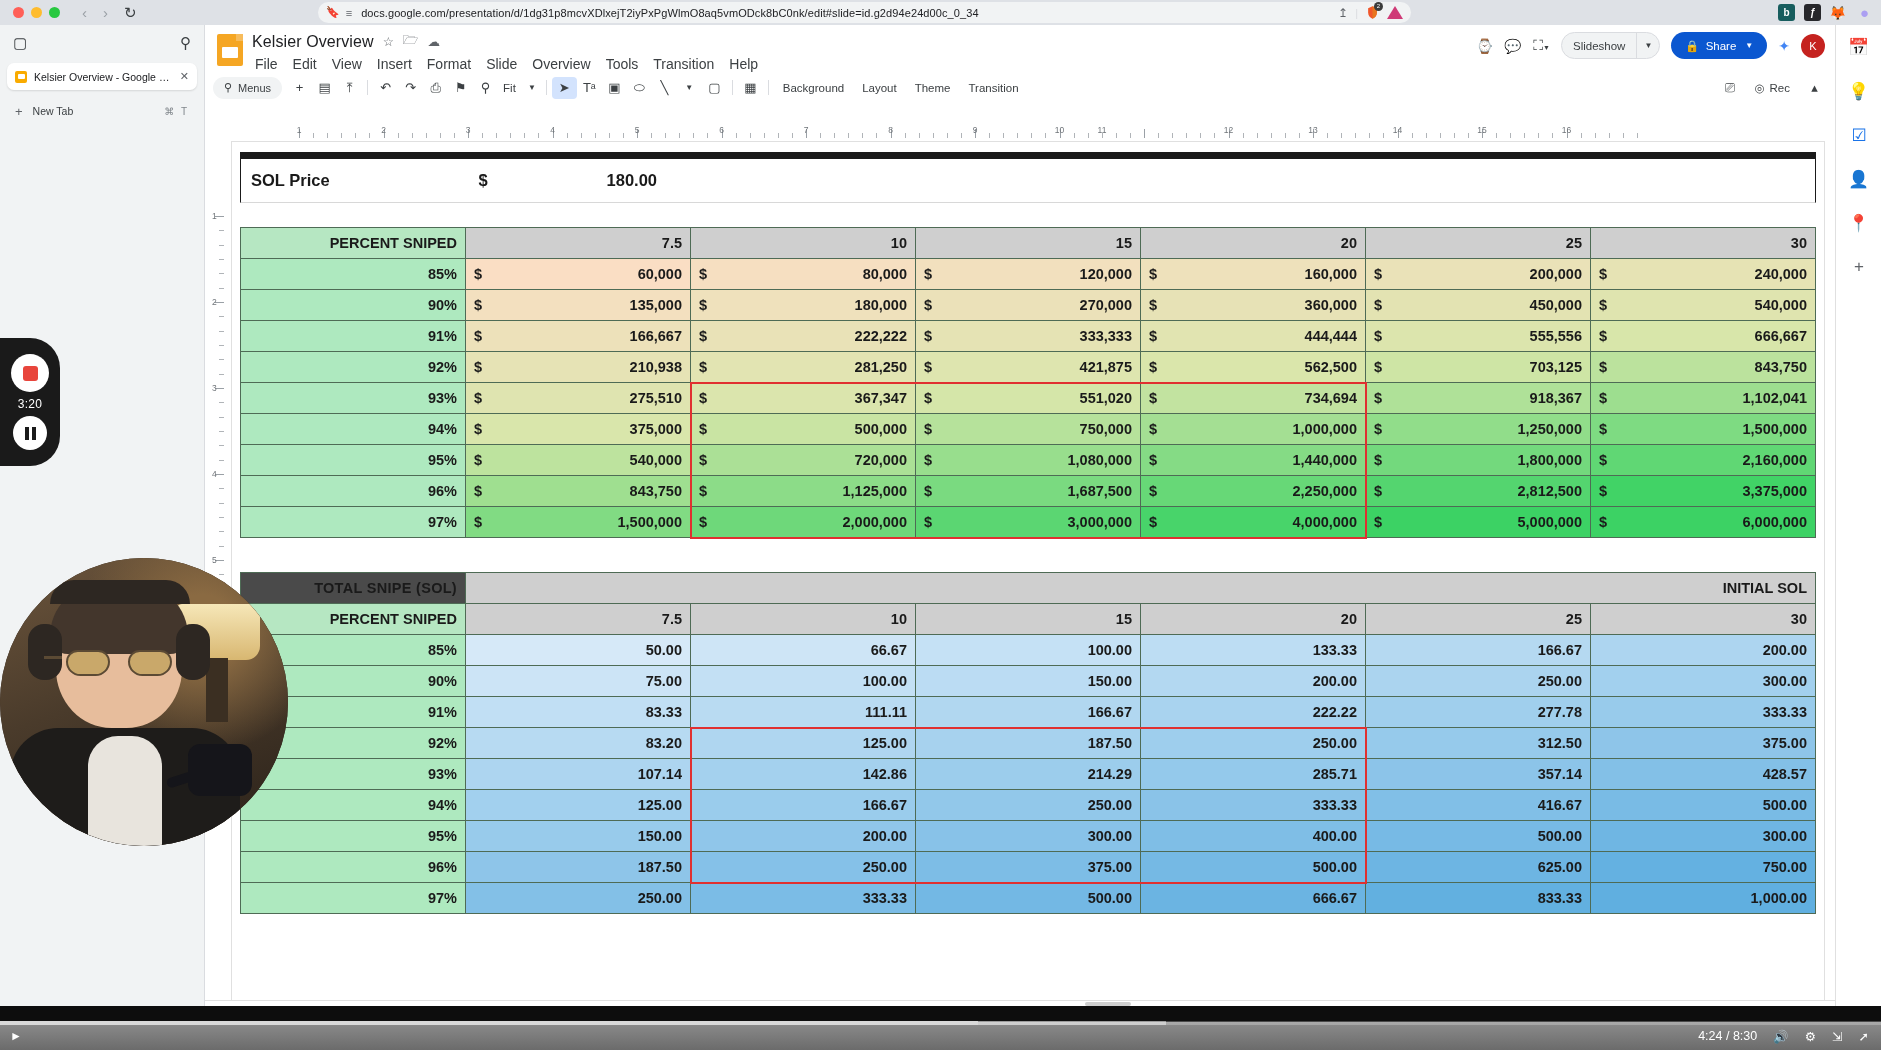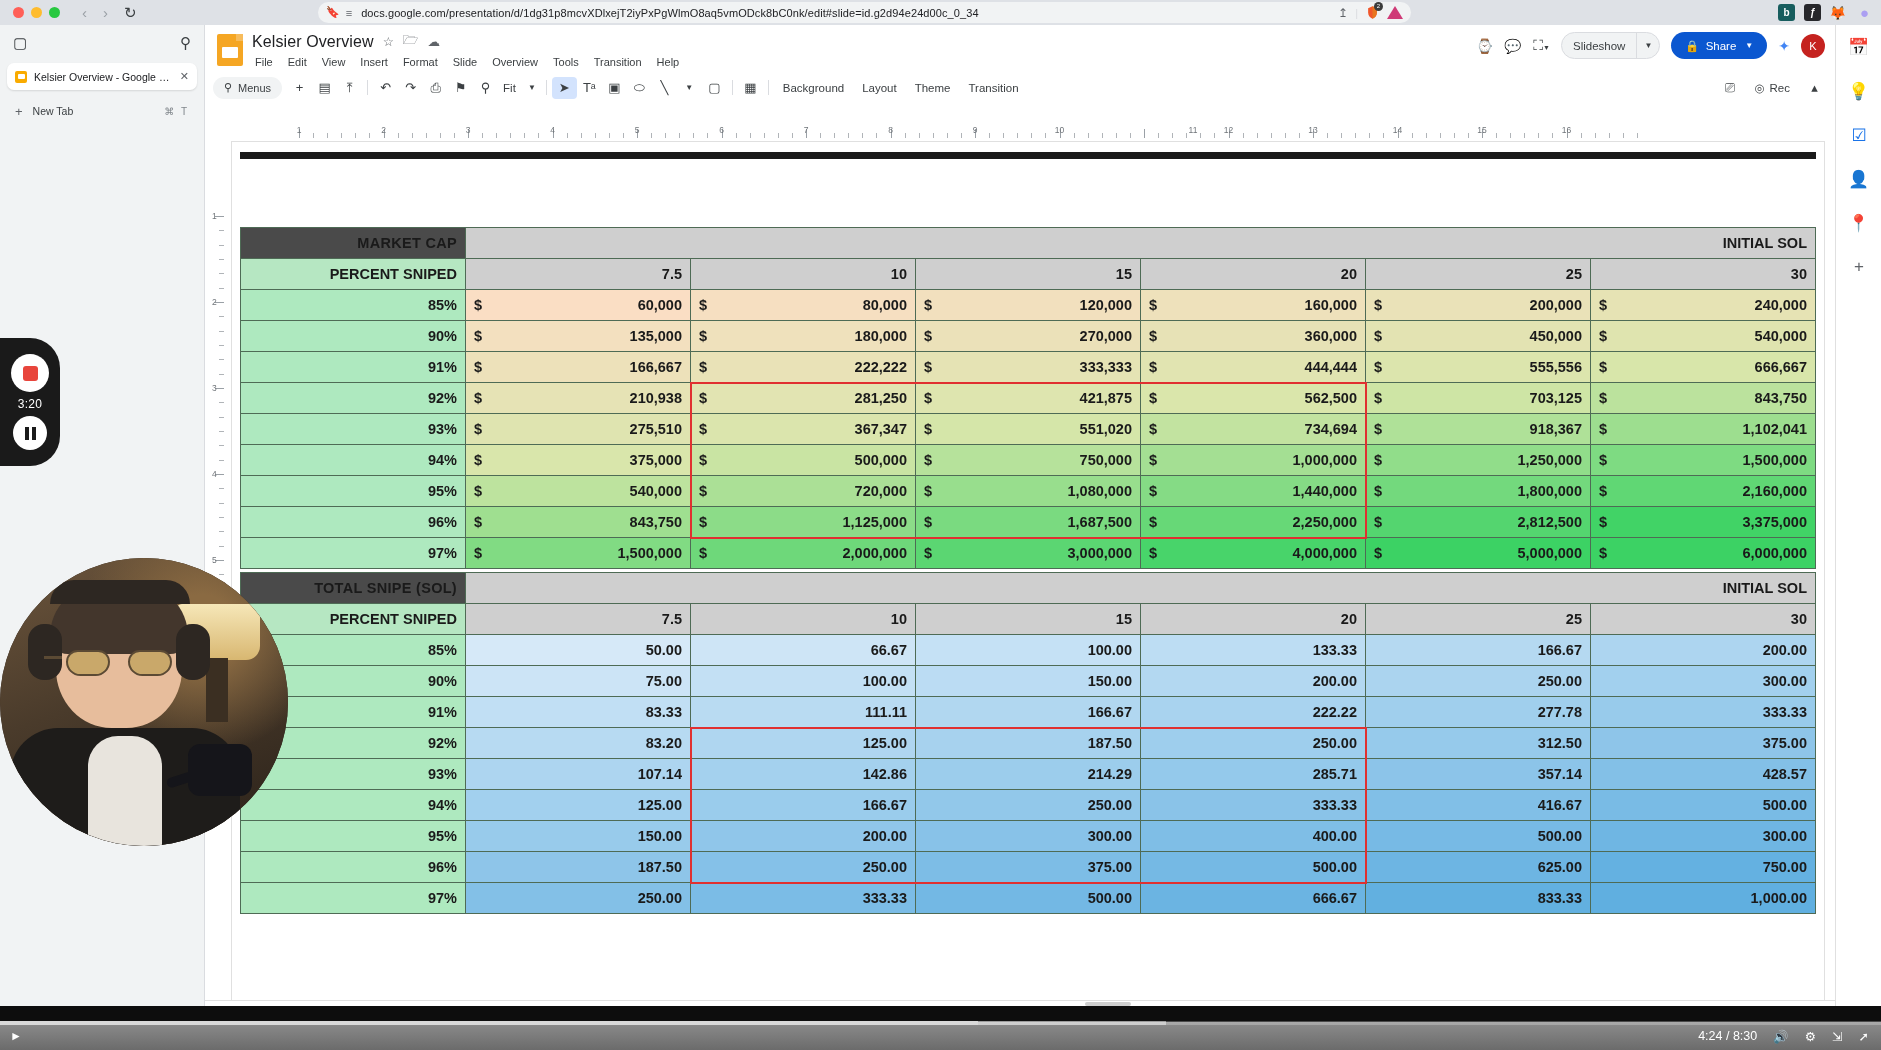--- a/index.html
+++ b/index.html
@@ -80,21 +80,21 @@
   .slides-logo { width: 26px; height: 32px; margin-top: 3px; margin-right: 9px; position: relative; }
   .slides-logo .pg { position: absolute; inset: 0; background: #f5a623; border-radius: 2px;
                      clip-path: polygon(0 0, 72% 0, 100% 22%, 100% 100%, 0 100%); }
   .slides-logo .fold { position: absolute; right: 0; top: 0; width: 28%; height: 22%; background: #f7bc5c; }
   .slides-logo .scr { position: absolute; left: 21%; top: 40%; width: 58%; height: 34%; background: #fff; border-radius: 1px; }
 
   .title-block { display: flex; flex-direction: column; gap: 3px; }
   .title-row { display: flex; align-items: center; gap: 9px; }
   .doc-title { font-size: 16px; color: #202124; font-weight: 400; letter-spacing: .1px; }
   .title-row .ico { color: #5f6368; font-size: 12.5px; }
-  .menu-row { display: flex; gap: 11px; font-size: 11px; color: #3c4043; margin-left: 1px; }
+  .menu-row { display: flex; gap: 11px; font-size: 14px; color: #3c4043; margin-left: 1px; }
   .menu-row span { padding: 1px 2px; cursor: default; }
 
   .header-right { position: absolute; right: 10px; top: 7px; display: flex; align-items: center; gap: 11px; }
   .hr-ico { color: #3c4043; font-size: 14px; }
   .btn-slideshow {
     display: flex; align-items: center; height: 27px; border: 1px solid #dadce0; border-radius: 14px;
     background: #f1f3f4; font-size: 11.5px; color: #3c4043; overflow: hidden;
   }
   .btn-slideshow .lbl { padding: 0 11px; }
   .btn-slideshow .div { width: 1px; height: 100%; background: #dadce0; }
@@ -446,21 +446,21 @@
           <div class="tick" style="left: 804.333px;"></div>
           <div class="tick" style="left: 818.417px;"></div>
           <div class="tick tickmaj" style="left: 832.5px;"></div>
           <div class="num" style="left: 832.5px;">10</div>
           <div class="tick" style="left: 846.583px;"></div>
           <div class="tick" style="left: 860.667px;"></div>
           <div class="tick" style="left: 874.75px;"></div>
           <div class="tick" style="left: 888.833px;"></div>
           <div class="tick" style="left: 902.917px;"></div>
           <div class="tick tickmaj" style="left: 917px;"></div>
-          <div class="num" style="left: 966px;">11</div>
+          <div class="num" style="left: 875px;">11</div>
           <div class="tick" style="left: 931.083px;"></div>
           <div class="tick" style="left: 945.167px;"></div>
           <div class="tick" style="left: 959.25px;"></div>
           <div class="tick" style="left: 973.333px;"></div>
           <div class="tick" style="left: 987.417px;"></div>
           <div class="tick tickmaj" style="left: 1001.5px;"></div>
           <div class="num" style="left: 1001.5px;">12</div>
           <div class="tick" style="left: 1015.58px;"></div>
           <div class="tick" style="left: 1029.67px;"></div>
           <div class="tick" style="left: 1043.75px;"></div>
@@ -537,29 +537,30 @@
           <div class="tick" style="top: 533.667px;"></div>
           <div class="tick" style="top: 548px;"></div>
           <div class="tick" style="top: 562.333px;"></div>
           <div class="tick" style="top: 576.667px;"></div>
         </div>
 
       <div class="slide-surface">
 
         <div class="sheet" style="top:10px;">
           <div class="topbar-black"></div>
+          <div class="solprice-row">
+            <span class="lbl">SOL Price</span>
+            <span class="cur">$</span>
+            <span class="val">180.00</span>
+          </div>
         </div>
 
         <div class="sheet" style="top:85px;">
           <table class="grid" id="t1">
               <tbody>
-                <tr>
-                  <td class="hdr-dark">MARKET CAP</td>
-                  <td class="hdr-grey" colspan="6">INITIAL SOL</td>
-                </tr>
                 <tr>
                   <td class="hdr-green">PERCENT SNIPED</td>
                   <td class="hdr-grey">7.5</td>
                   <td class="hdr-grey">10</td>
                   <td class="hdr-grey">15</td>
                   <td class="hdr-grey">20</td>
                   <td class="hdr-grey">25</td>
                   <td class="hdr-grey">30</td>
                 </tr>
                 <tr>

